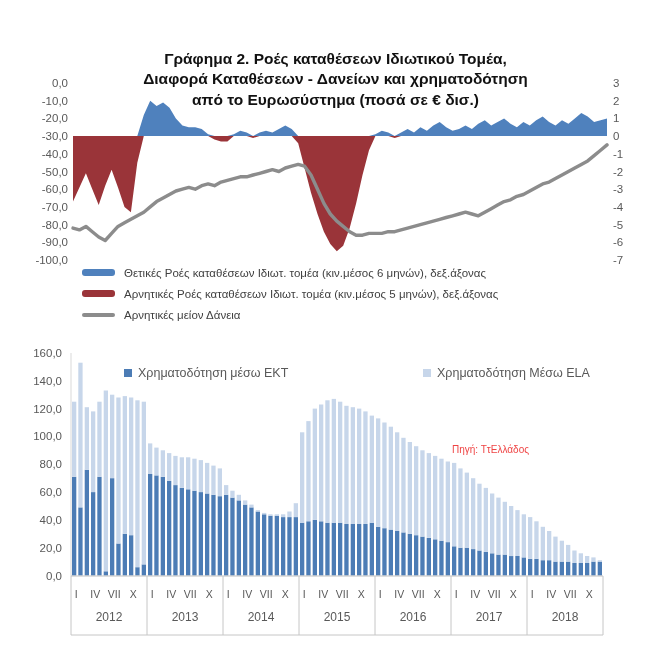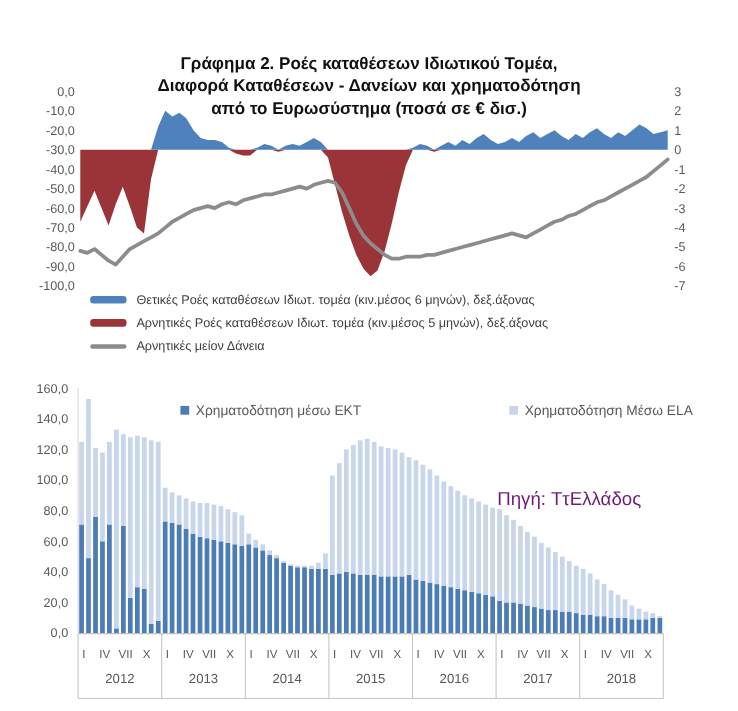--- a/index.html
+++ b/index.html
@@ -9,24 +9,24 @@
         font-size:15.5px;font-weight:bold;color:#111;line-height:1.32;white-space:pre-line;margin-top:33px;}
   #charts-canvas{position:absolute;left:0;top:0;}
   .tick{font-size:11.5px;fill:#595959;}
   .xtick{font-size:10.5px;fill:#595959;}
   .year{font-size:12px;fill:#595959;}
   #top-legend{position:absolute;left:82px;top:262px;display:flex;flex-direction:column;}
   .tl-row{display:flex;align-items:center;height:21px;}
   .tl-chip{width:33px;height:7px;border-radius:3px;margin-right:9px;flex:none;}
   .tl-chip.thin{height:4px;}
   .tl-label{font-size:11.5px;color:#3f3f3f;white-space:nowrap;}
-  .bl-item{position:absolute;display:flex;align-items:center;margin-left:40px;}
+  .bl-item{position:absolute;display:flex;align-items:center;}
   .bl-chip{width:8px;height:8px;margin-right:6px;flex:none;}
   .bl-label{font-size:12.5px;color:#595959;white-space:nowrap;}
-  #source-note{position:absolute;left:452px;top:444px;font-size:17px;color:#701a75;}
+  #source-note{position:absolute;left:452px;top:444px;font-size:10px;color:#ef4444;}
 </style>
 </head>
 <body>
 
 <div id="page">
 
   <div id="chart-title">Γράφημα 2. Ροές καταθέσεων Ιδιωτικού Τομέα,
 Διαφορά Καταθέσεων - Δανείων και χρηματοδότηση
 από το Ευρωσύστημα (ποσά σε € δισ.)</div>
 

